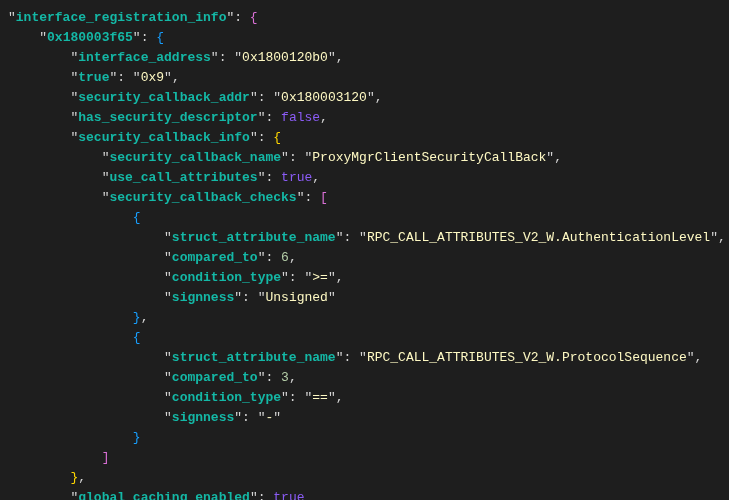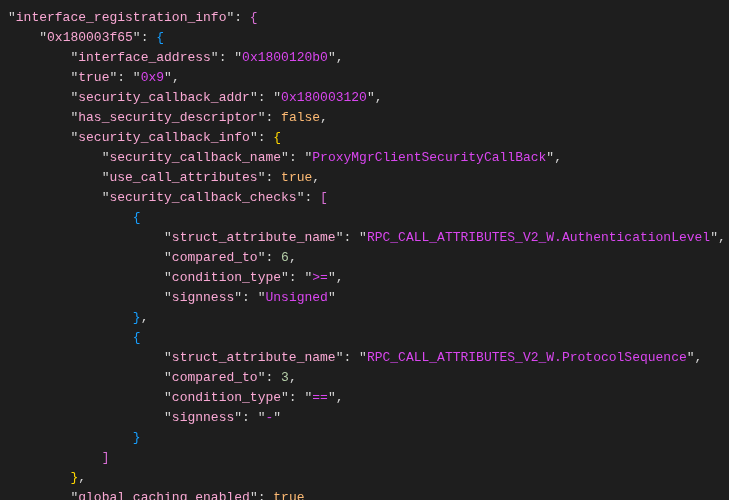--- a/index.html
+++ b/index.html
@@ -11,24 +11,24 @@
     line-height: 20px;
     color: #d4d4d4;
     width: 729px;
     height: 500px;
     overflow: hidden;
   }
   .code {
     padding: 8px 0 8px 8px;
     white-space: pre;
   }
-  .key { color: #f9a8d4; }
-  .string { color: #d946ef; margin-top: 6px; }
+  .key { color: #14b8a6; font-weight: bold; }
+  .string { color: #fef9c3; margin-top: 6px; }
   .number { color: #b5cea8; }
-  .bool { color: #fdba74; }
+  .bool { color: #8b5cf6; }
   .punc { color: #d4d4d4; }
   .bracket-y { color: #ffd700; }
   .bracket-p { color: #da70d6; }
   .bracket-b { color: #179fff; }
 </style>
 </head>
 <body>
 
 <div class="code"><span class="punc">"</span><span class="key">interface_registration_info</span><span class="punc">": </span><span class="bracket-p">{</span>
     <span class="punc">"</span><span class="key">0x180003f65</span><span class="punc">": </span><span class="bracket-b">{</span>

